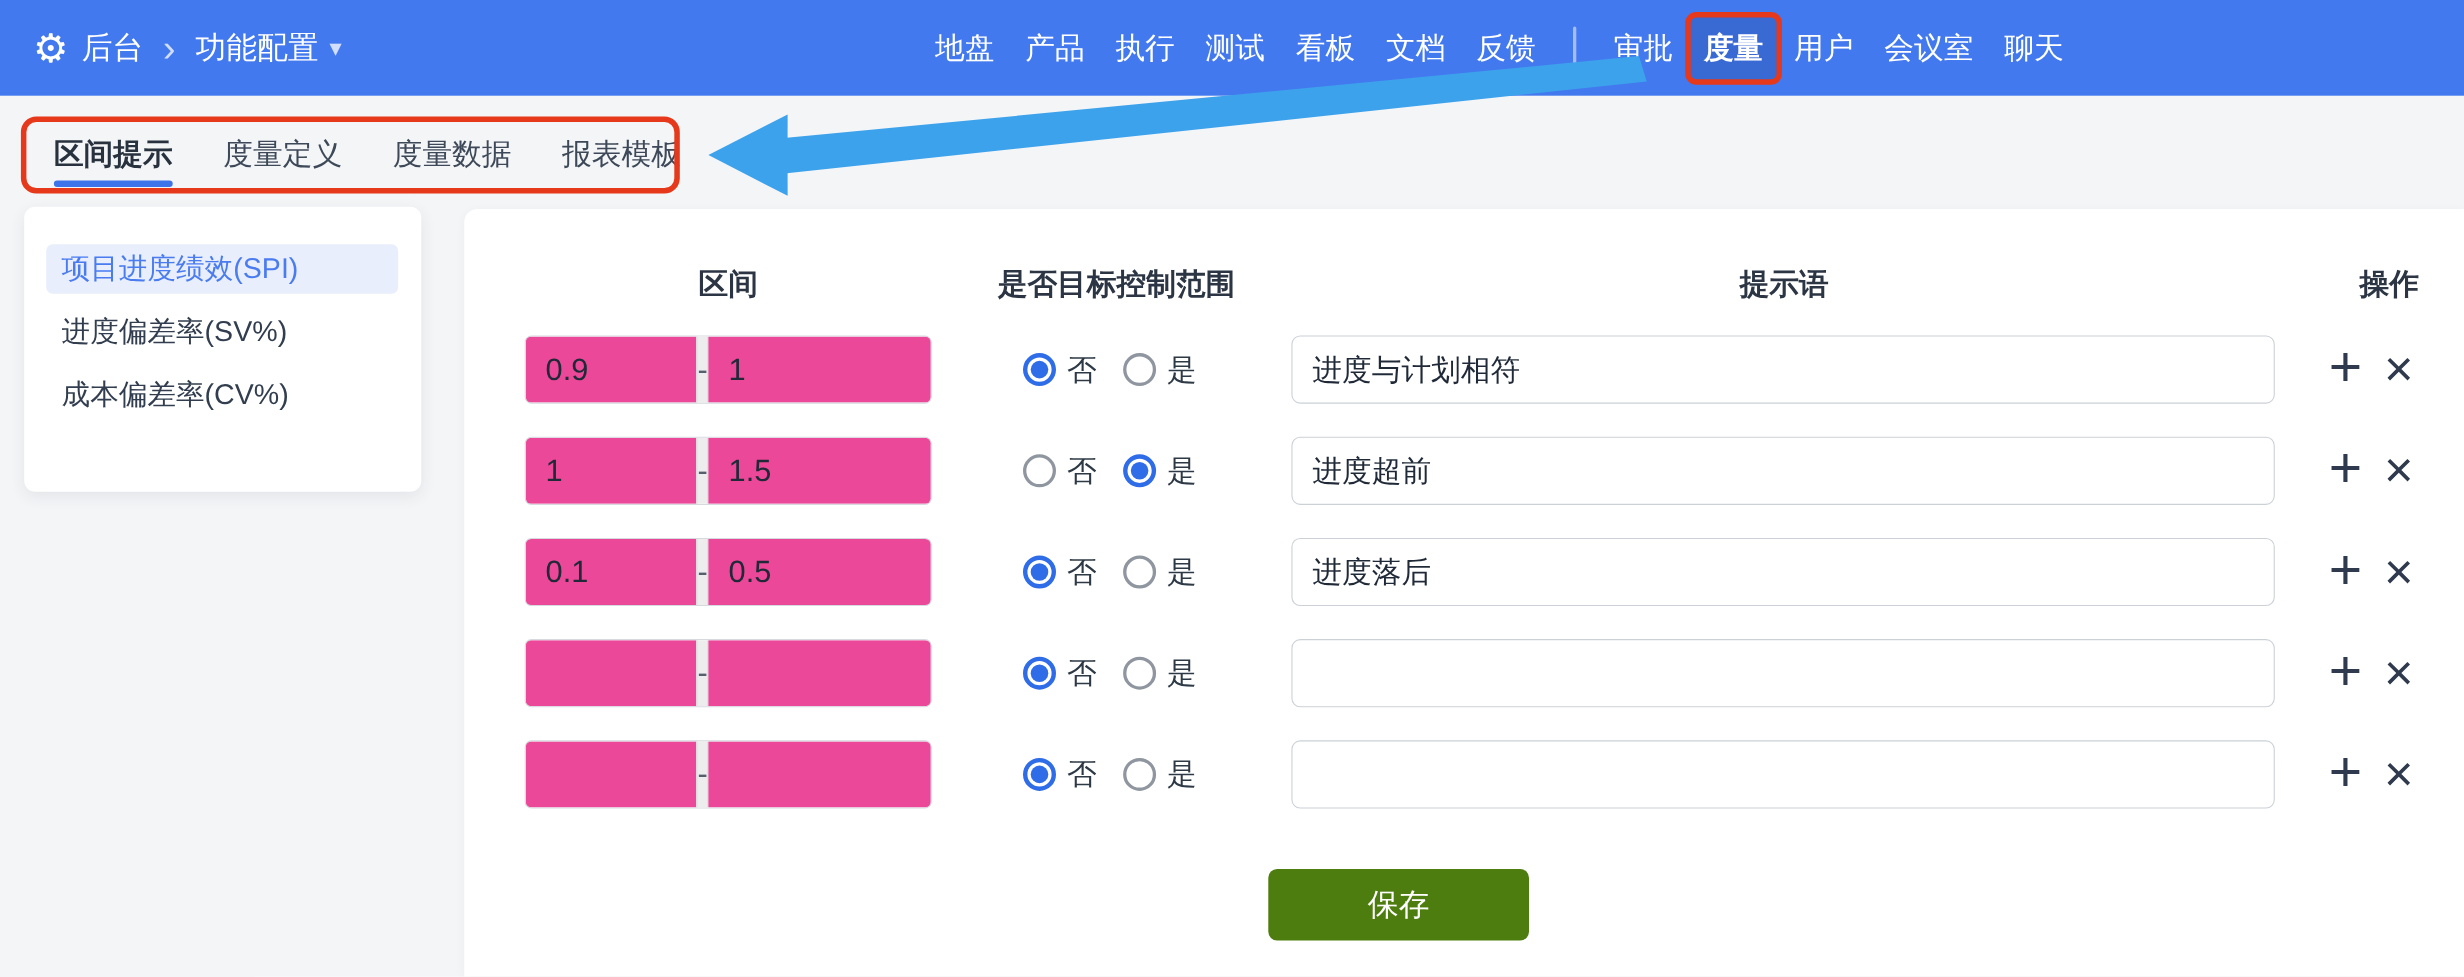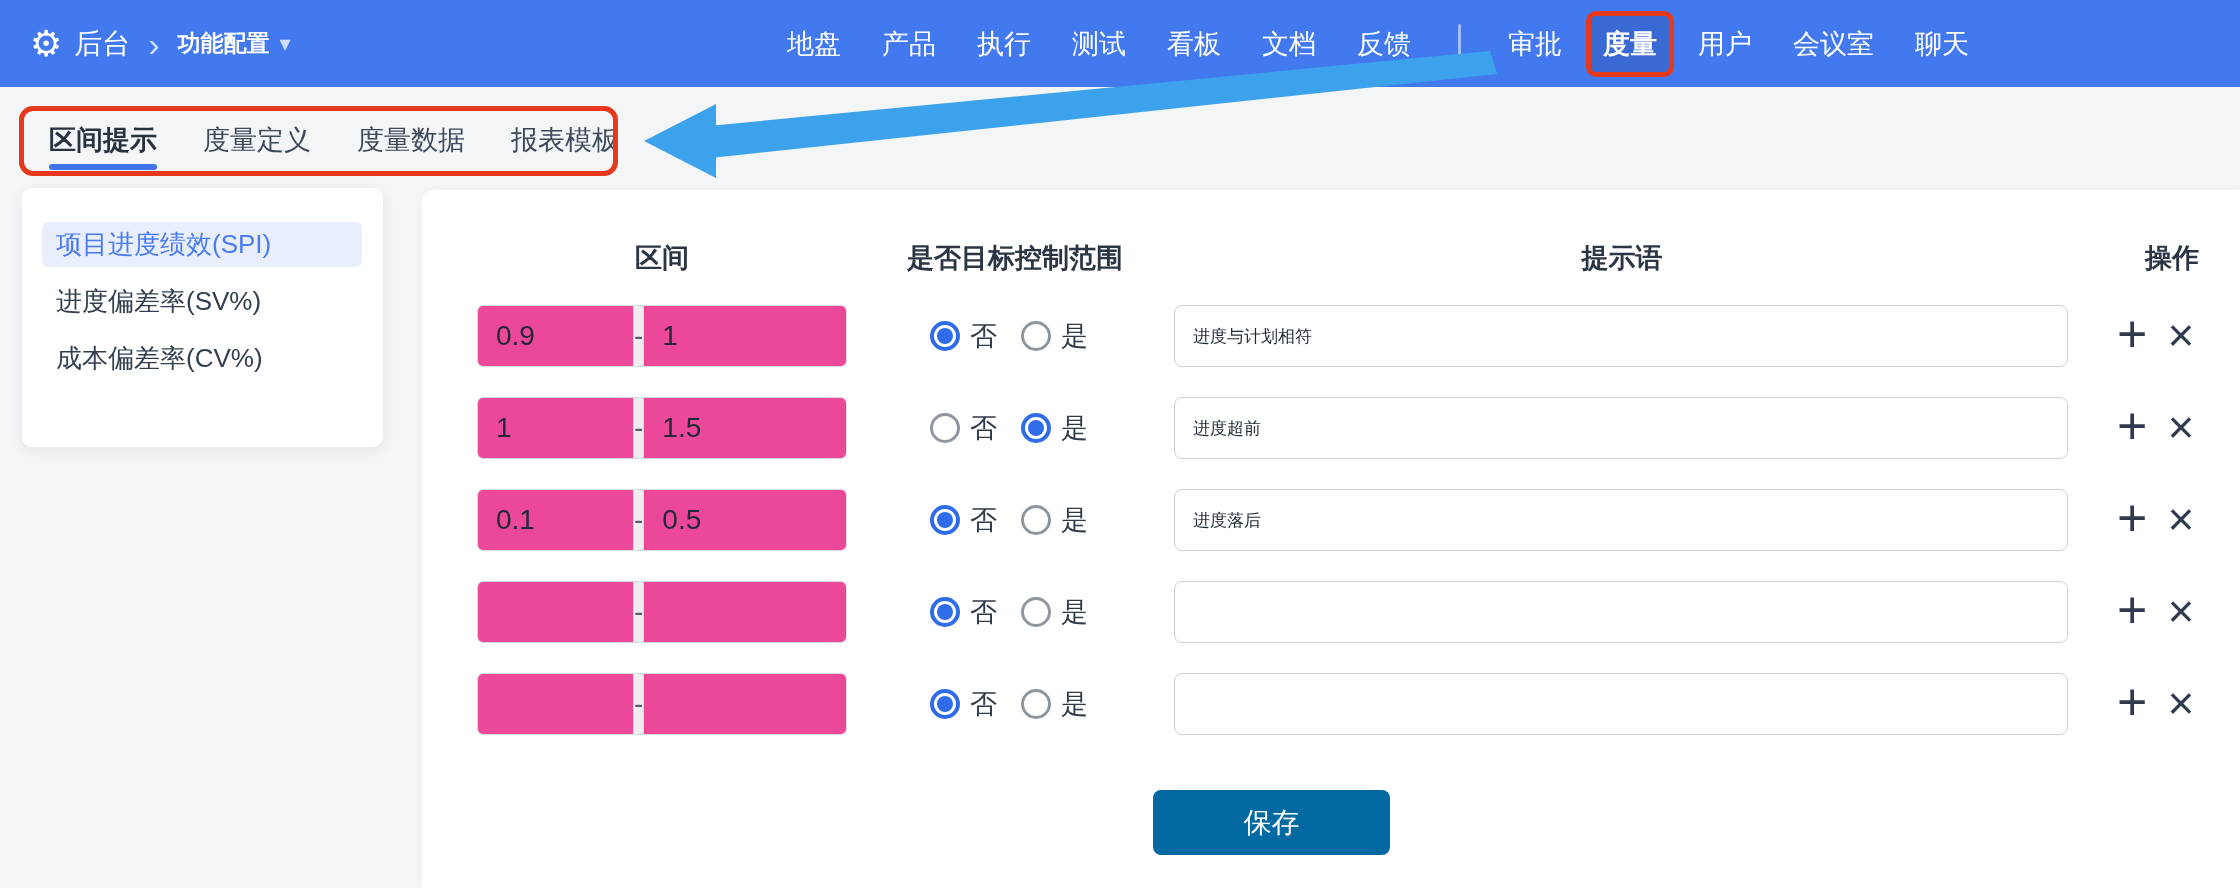--- a/index.html
+++ b/index.html
@@ -13,26 +13,26 @@
 
   
   .app-header {
     position:absolute; top:0; left:0; width:2240px; height:87px;
     background:#4379ee; display:flex; align-items:center; color:#fff;
   }
   .breadcrumb { display:flex; align-items:center; margin-left:30px; }
   .gear { font-size:36px; line-height:1; margin-right:12px; color:#fff; }
   .bc-app { font-size:28px; font-weight:400; }
   .bc-chevron { font-size:34px; color:rgba(255,255,255,.75); margin:0 18px; line-height:1; }
-  .bc-section { font-size:23px; font-weight:700; }
+  .bc-section { font-size:28px; font-weight:400; }
   .bc-caret { font-size:22px; color:rgba(255,255,255,.75); margin-left:10px; }
 
   .top-nav {
-    position:absolute; left:787px; top:0; height:87px;
-    display:flex; align-items:center; gap:41px;
+    position:absolute; left:850px; top:0; height:87px;
+    display:flex; align-items:center; gap:28px;
   }
   .nav-item { font-size:27px; font-weight:500; white-space:nowrap; cursor:pointer; }
   .nav-item.highlighted { position:relative; z-index:0; font-weight:700; }
   .nav-item.highlighted::before {
     content:''; position:absolute; inset:-15px -17px; z-index:-1;
     border:5px solid #e6391b; border-radius:10px; background:rgba(15,35,90,.18);
   }
   .nav-divider { width:3px; height:40px; background:rgba(255,255,255,.5); border-radius:2px; margin:0 6px; }
 
   
@@ -102,31 +102,31 @@
   .radio.checked { border:4px solid #2f6ce8; }
   .radio.checked::after {
     content:''; position:absolute; inset:3px; border-radius:50%; background:#2f6ce8;
   }
   .radio-label { font-size:27px; color:#2e3946; margin:0 24px 0 10px; cursor:pointer; }
   .radio-label:last-child { margin-right:0; }
 
   .prompt-input {
     position:absolute; left:752px; top:0; width:894px; height:62px;
     border:1px solid #ccd1d8; border-radius:8px; padding:0 18px;
-    font-size:17px; color:#1f2937; outline:none; font-family:inherit; background:#fff;
+    font-size:27px; color:#1f2937; outline:none; font-family:inherit; background:#fff;
   }
 
   .row-actions { position:absolute; left:1695px; top:0; height:62px; display:flex; align-items:center; gap:20px; }
   .action { color:#2f3a4e; line-height:1; cursor:pointer; }
   .action.plus { font-size:52px; font-weight:400; margin-top:-5px; }
   .action.close { font-size:46px; margin-top:-3px; }
 
   .save-button {
     position:absolute; left:731px; top:600px; width:237px; height:65px;
-    background:#0369a1; border-radius:8px; color:#fff; font-size:28px;
+    background:#4d7c0f; border-radius:8px; color:#fff; font-size:28px;
     display:flex; align-items:center; justify-content:center; cursor:pointer; border:none;
   }
 </style>
 </head>
 <body>
 
 <header class="app-header">
   <div class="breadcrumb">
     <span class="gear">⚙</span>
     <span class="bc-app">后台</span>

